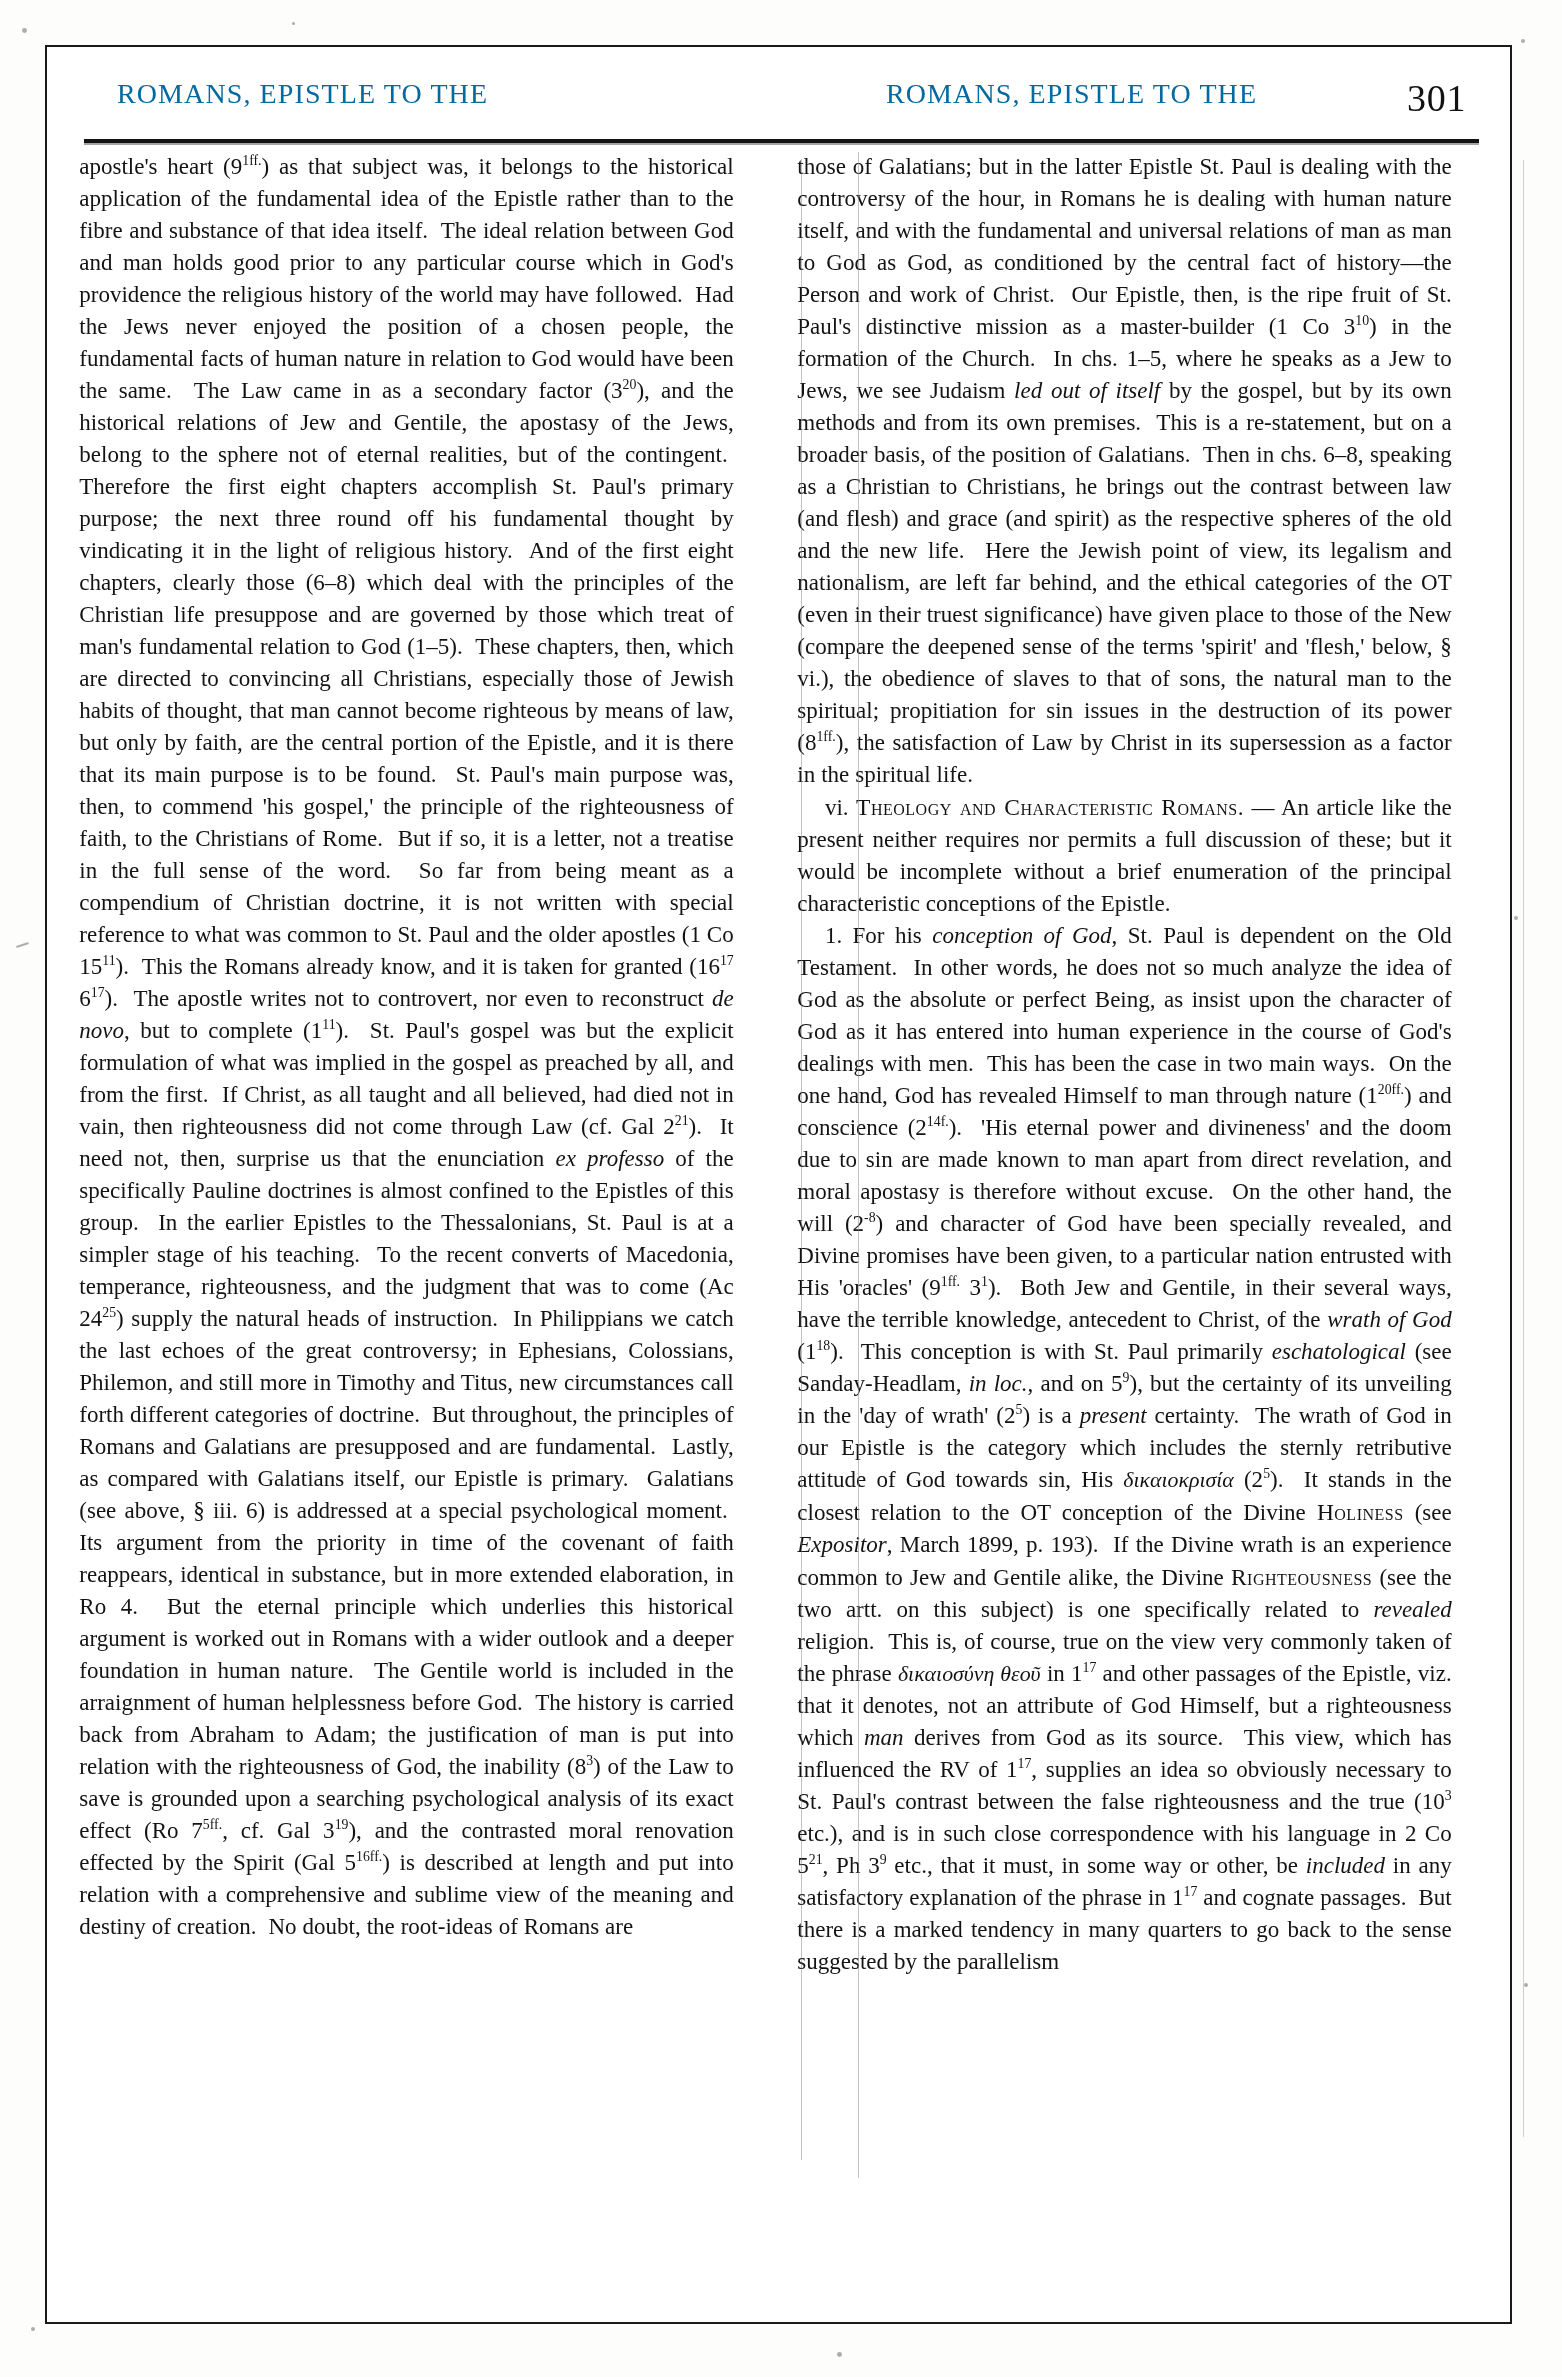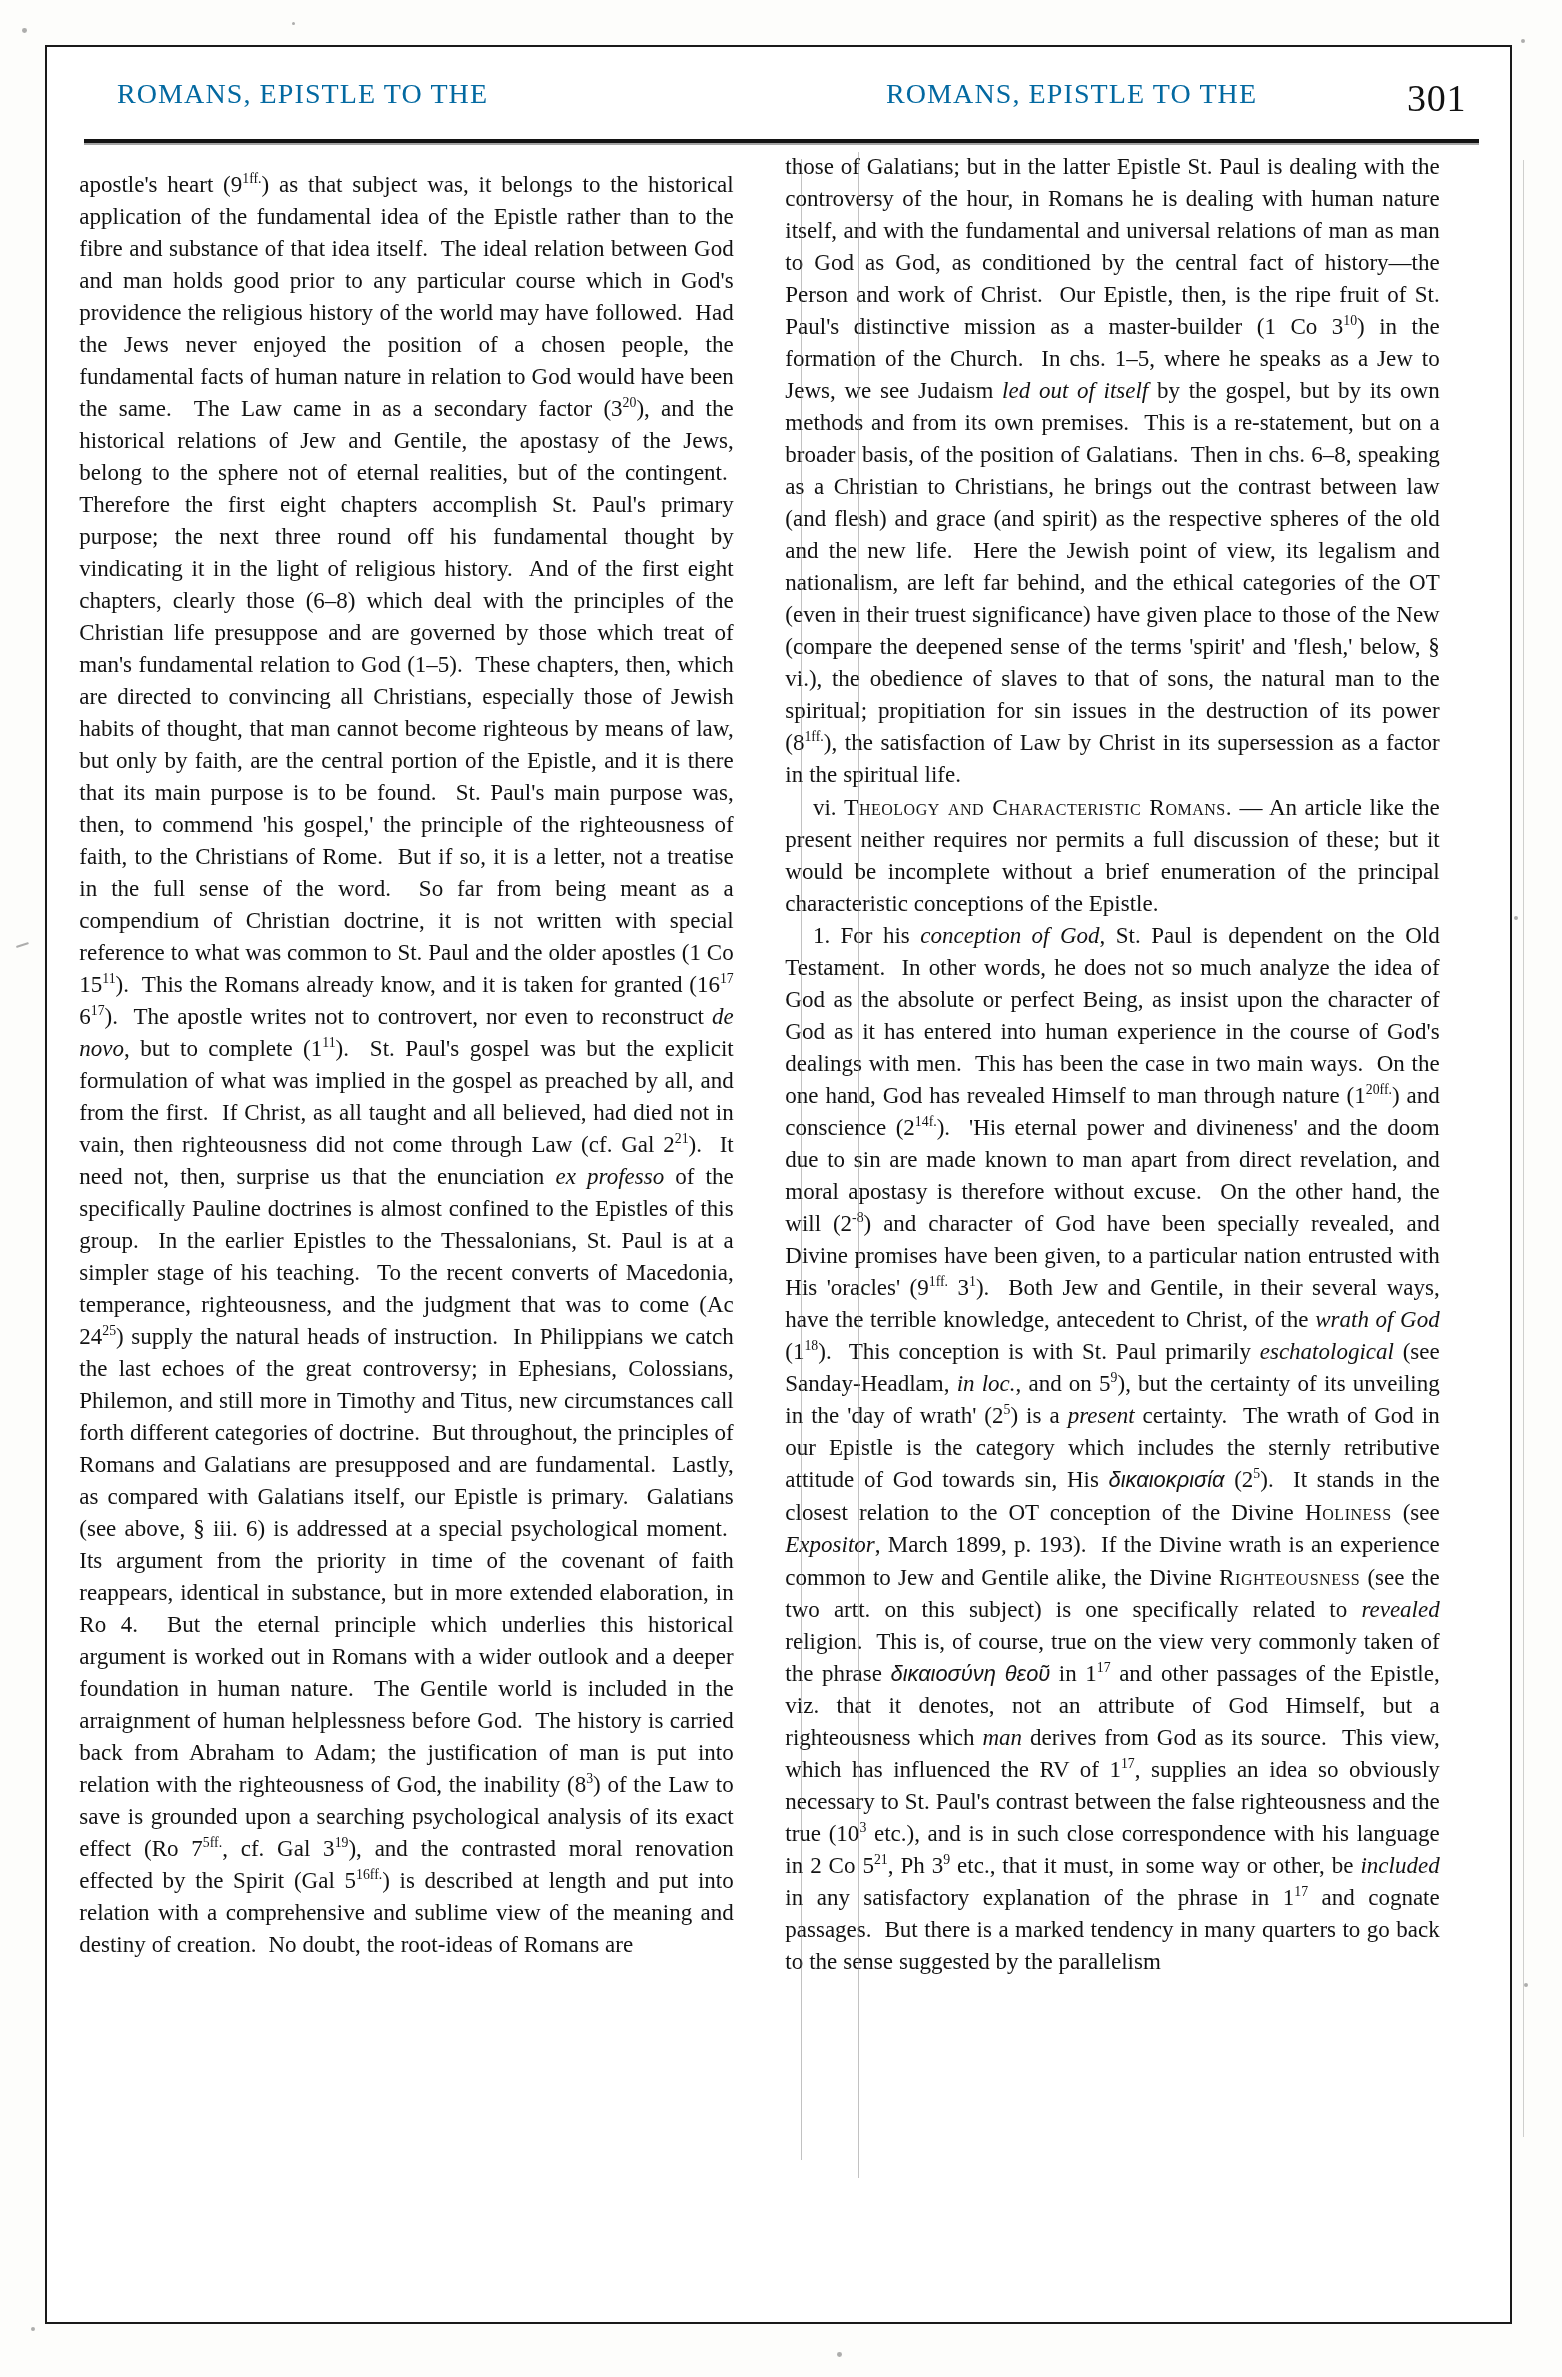--- a/index.html
+++ b/index.html
@@ -96,22 +96,21 @@
     opacity: .5;
   }
 
   
   .columns {
     position: absolute;
     top: 96px;
     left: 0;
     right: 0;
     display: flex;
-    gap: 0;
-    align-items: center;
+    gap: 12px;
   }
   .col {
     width: 677px;
     padding: 0 11.3px;
     box-sizing: border-box;
   }
   .col.left { margin-right: 29px; }
 
   .col p {
     margin: 0;
@@ -131,21 +130,21 @@
     vertical-align: super;
     line-height: 0;
   }
   i, em { }
   .sc {
     font-variant: small-caps;
     font-size: 1.02em;
     letter-spacing: 0.5px;
   }
   .gk {
-    font-family: Liberation Sans, sans-serif;
+    font-family: Liberation Serif, serif;
     font-style: italic;
     font-size: .95em;
     margin-top: 11px;
   }
 
   
   .fold {
     position: absolute;
     top: 97px;
     left: 790px;

